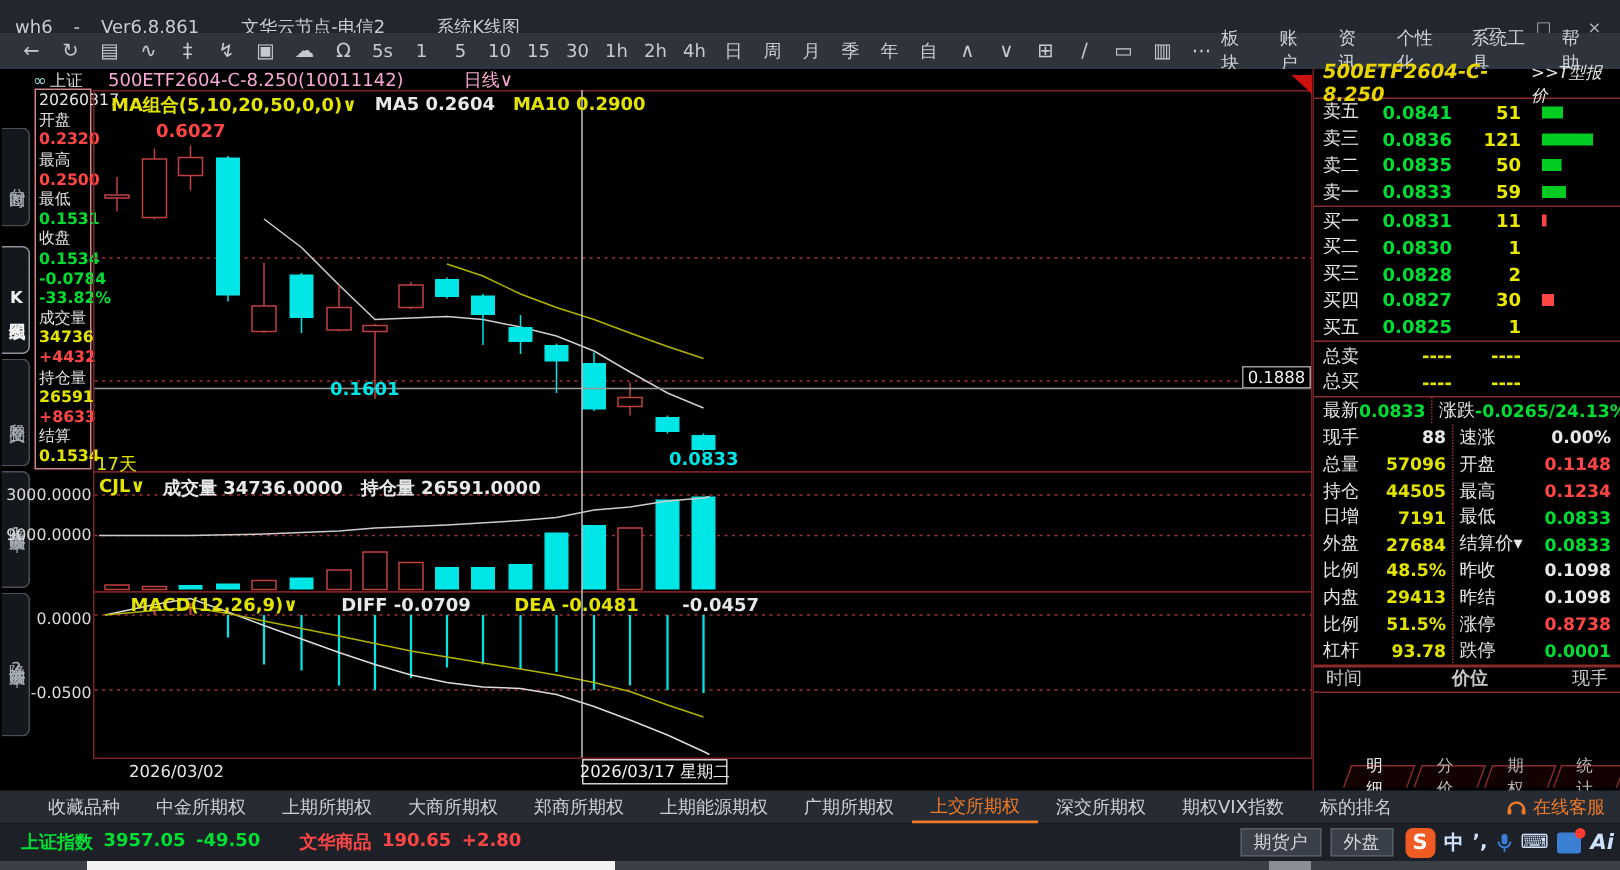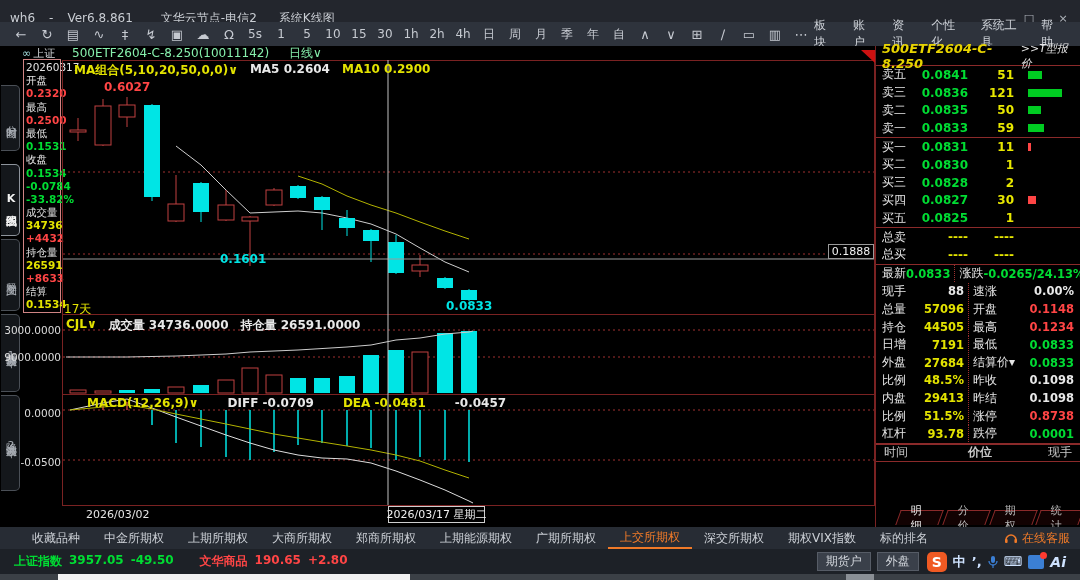--- a/index.html
+++ b/index.html
@@ -32,21 +32,21 @@
   
   #leftpanel{position:absolute;left:22px;top:0;width:40px;height:481px;font-size:10.5px;}
   #lp-head{position:absolute;left:0;top:0;width:40px;height:14px;display:flex;align-items:center;color:#d6dade;font-size:11px;gap:2px;}
   #lp-box{position:absolute;left:1px;top:13px;width:38px;height:254px;border:1px solid #d08484;padding:1px 2px;display:flex;flex-direction:column;}
   #lp-box .lf{height:13.2px;line-height:13.2px;white-space:nowrap;font-weight:700;}
   #lp-box .lf.lbl{font-weight:400;color:#e2e2e2;}
   .axlab{position:absolute;right:1px;width:60px;text-align:right;color:#dcdcdc;font-size:10.5px;white-space:nowrap;}
 
   
   #chartarea{position:absolute;left:62px;top:0;width:813px;height:481px;}
-  #chart-title{position:absolute;left:10px;top:0;height:14px;display:flex;align-items:center;gap:20px;font-size:12px;color:#86efac;white-space:nowrap;}
+  #chart-title{position:absolute;left:10px;top:0;height:14px;display:flex;align-items:center;gap:40px;font-size:12px;color:#f9a8d4;white-space:nowrap;}
   #chartsvg{position:absolute;left:0;top:0;}
   .clabel{position:absolute;font-size:12px;font-weight:700;white-space:nowrap;}
   #legend-ma{position:absolute;left:12px;top:16px;display:flex;gap:12px;font-size:12px;font-weight:700;white-space:nowrap;}
   #legend-vol{position:absolute;left:4px;top:271px;display:flex;gap:12px;font-size:12px;font-weight:700;white-space:nowrap;}
   #legend-macd{position:absolute;left:4px;top:350px;display:flex;gap:29px;font-size:12px;font-weight:700;white-space:nowrap;margin-left:21px;}
   #pricebox{position:absolute;left:766px;top:198px;width:46px;height:15px;border:1px solid #9a9a9a;background:#000;color:#f0f0f0;font-size:11px;display:flex;align-items:center;justify-content:center;}
   #datebox{position:absolute;left:326px;top:460px;width:97px;height:17px;border:1px solid #cfcfcf;background:#000;color:#f0f0f0;font-size:11px;display:flex;align-items:center;justify-content:center;white-space:nowrap;}
   #xleft{position:absolute;left:24px;top:462px;color:#e6e6e6;font-size:11px;}
 
   
@@ -79,21 +79,21 @@
   #bottombar{position:absolute;left:0;top:527px;width:1080px;height:22px;background:#272c34;display:flex;align-items:center;padding-left:20px;gap:0;}
   .btab{font-size:12px;color:#ccd0d6;padding:0 12px;height:22px;display:flex;align-items:center;}
   .btab.active{color:#f07a28;border-bottom:2px solid #f07a28;}
   #service{margin-left:auto;margin-right:10px;display:flex;align-items:center;gap:4px;color:#f07a28;font-size:12px;}
 
   
   #statusbar{position:absolute;left:0;top:549px;width:1080px;height:25px;background:#1d2127;display:flex;align-items:center;font-size:12px;font-weight:700;}
   #statusbar .quote-group{margin-left:14px;display:flex;gap:7px;}
   #statusbar .grp2{margin-left:26px;}
   .sbtn{height:19px;padding:0 8px;background:#3a404a;border:1px solid #565c66;color:#d2d6dc;font-size:12px;font-weight:400;display:flex;align-items:center;margin-left:6px;}
-  #sbright{margin-left:auto;display:flex;margin-right:14px;}
+  #sbright{margin-left:auto;display:flex;margin-right:4px;}
   #ime{display:flex;align-items:center;gap:6px;margin-left:8px;}
   #sogou-s{width:20px;height:20px;background:#f05a23;border-radius:5px;color:#fff;font-weight:700;font-size:14px;display:flex;align-items:center;justify-content:center;}
   .imei{color:#cfe3ff;font-size:13px;font-weight:700;}
   #skin{position:relative;width:16px;height:14px;background:#3b7fd4;border-radius:2px;}
   #skin b{position:absolute;right:-3px;top:-3px;width:7px;height:7px;border-radius:50%;background:#ff3b30;}
   #ai{color:#cfe3ff;font-size:14px;font-weight:700;font-style:italic;}
 
   
   #taskbar{position:absolute;left:0;top:574px;width:1080px;height:6px;background:#3b4046;}
   #taskbar .tw{position:absolute;left:58px;top:0;width:352px;height:6px;background:#f2f2f2;}
@@ -102,21 +102,21 @@
 </head>
 <body>
 
 <div id="app">
 
   <div id="titlebar">
     <span class="t first">wh6</span>
     <span class="t">-</span>
     <span class="t">Ver6.8.861</span>
     <span class="t" style="margin-left:28px">文华云节点-电信2</span>
-    <span class="t" style="margin-left:22px">系统K线图</span>
+    <span class="t" style="margin-left:34px">系统K线图</span>
     <div id="winctl">
       <span class="wc">—</span>
       <span class="wc">□</span>
       <span class="wc">×</span>
     </div>
   </div>
 
   <div id="toolbar">
     <span id="tb-left" style="display: flex;">
         <span class="tbi">←</span>

